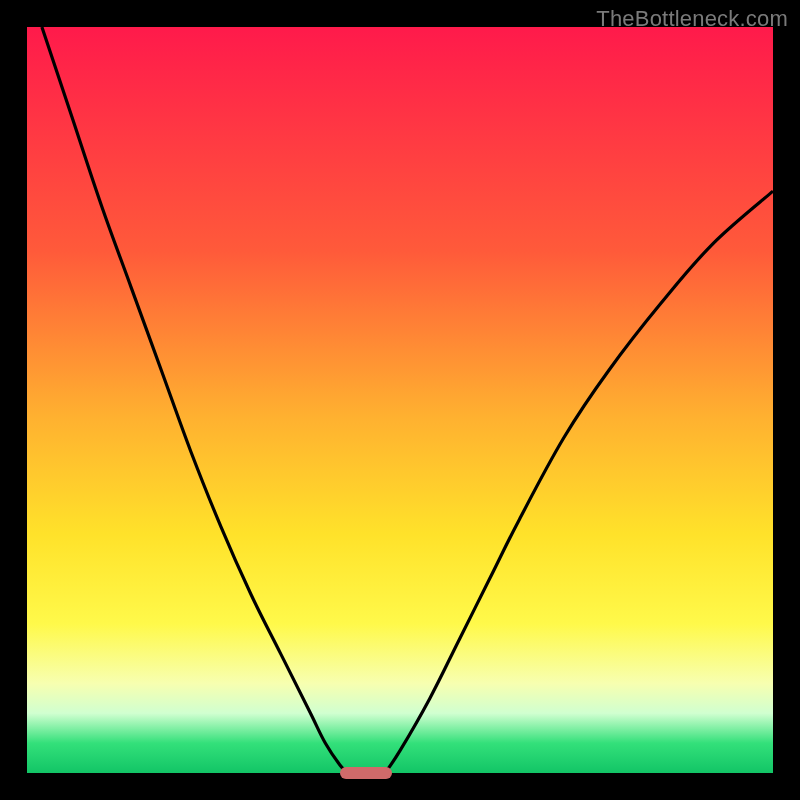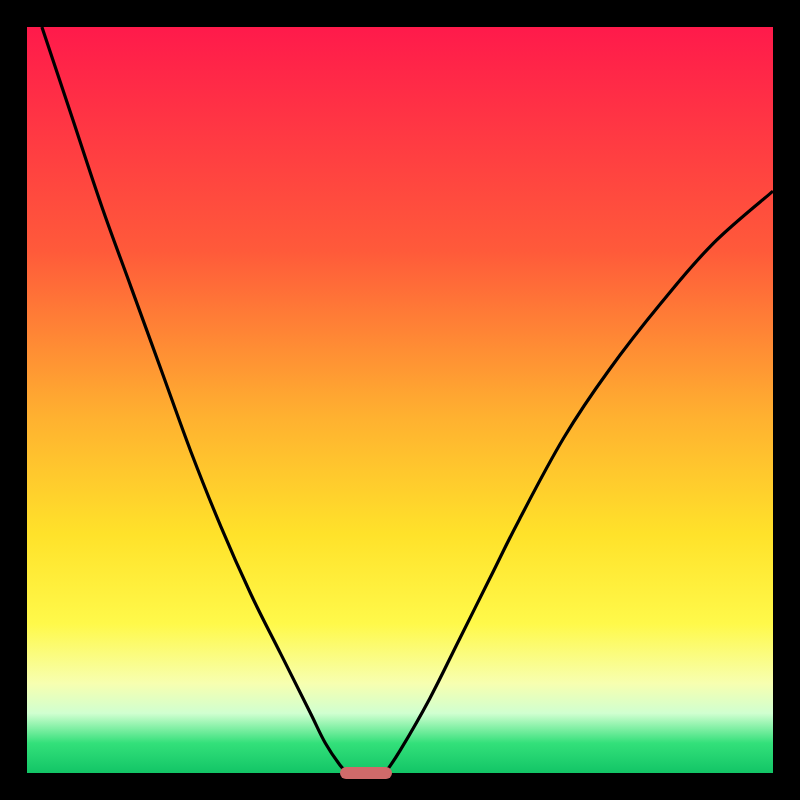--- a/index.html
+++ b/index.html
@@ -59,20 +59,21 @@
     height: 12px;
     border-radius: 6px;
     background: #d06a6a;
   }
 </style>
 </head>
 <body>
 
 <div class="frame">
 
+  <div class="watermark">TheBottleneck.com</div>
 
   <div class="plot">
 
     <svg class="curves" viewBox="0 0 746 746" preserveAspectRatio="none">
       <path d="M 14.9 0.0 C 20.3 16.1, 34.0 57.3, 44.8 89.5 C 55.5 121.7, 63.9 148.2, 74.6 179.0 C 85.3 209.9, 93.7 231.6, 104.4 261.1 C 115.2 290.6, 123.5 313.6, 134.3 343.2 C 145.0 372.7, 153.4 397.0, 164.1 425.2 C 174.9 453.4, 183.2 474.3, 194.0 499.8 C 204.7 525.3, 213.1 544.1, 223.8 567.0 C 234.5 589.8, 242.9 605.2, 253.6 626.6 C 264.4 648.1, 275.4 670.2, 283.5 686.3 C 291.5 702.4, 293.0 706.8, 298.4 716.2 C 303.8 725.6, 309.3 733.2, 313.3 738.5 C 317.3 743.9, 319.4 744.7, 320.8 746.0" fill="none" stroke="#000" stroke-width="3.2"></path>
       <path d="M 358.1 746.0 C 360.8 742.0, 364.9 737.0, 373.0 723.6 C 381.1 710.2, 392.1 691.5, 402.8 671.4 C 413.6 651.3, 421.9 633.2, 432.7 611.7 C 443.4 590.2, 451.8 573.5, 462.5 552.0 C 473.3 530.6, 478.9 517.9, 492.4 492.4 C 505.8 466.8, 521.0 437.2, 537.1 410.3 C 553.2 383.4, 564.4 367.3, 581.9 343.2 C 599.3 319.0, 615.3 298.8, 634.1 276.0 C 652.9 253.2, 666.2 236.5, 686.3 216.3 C 706.5 196.2, 735.3 173.5, 746.0 164.1" fill="none" stroke="#000" stroke-width="3.2"></path>
     </svg>
 
     <div class="marker" style="left:313.3px; width:52.2px; top:740.0px;"></div>
 

